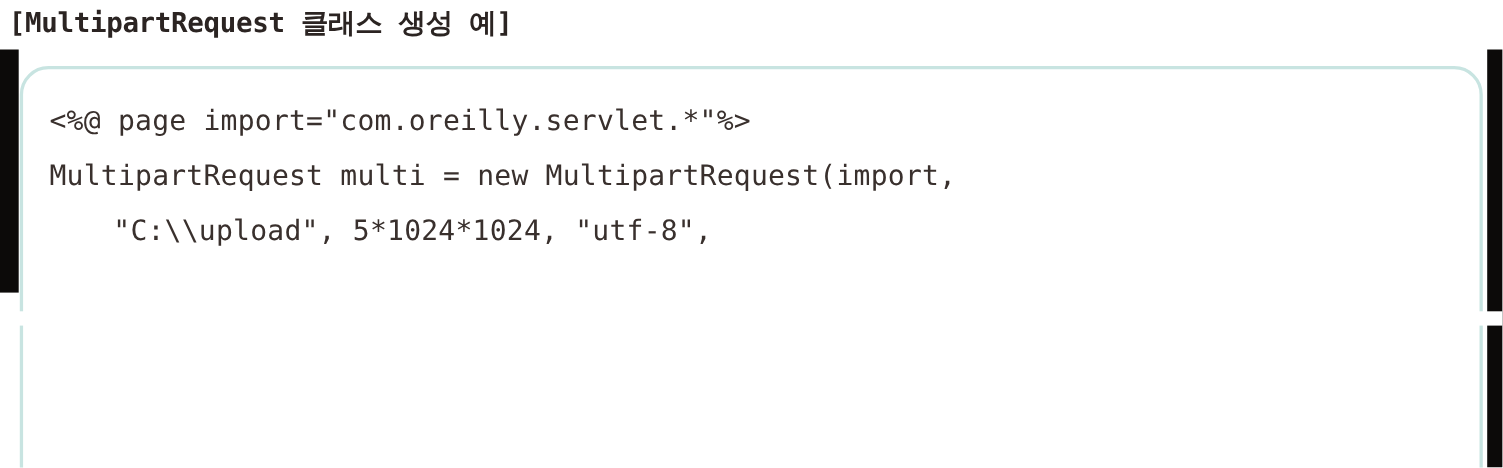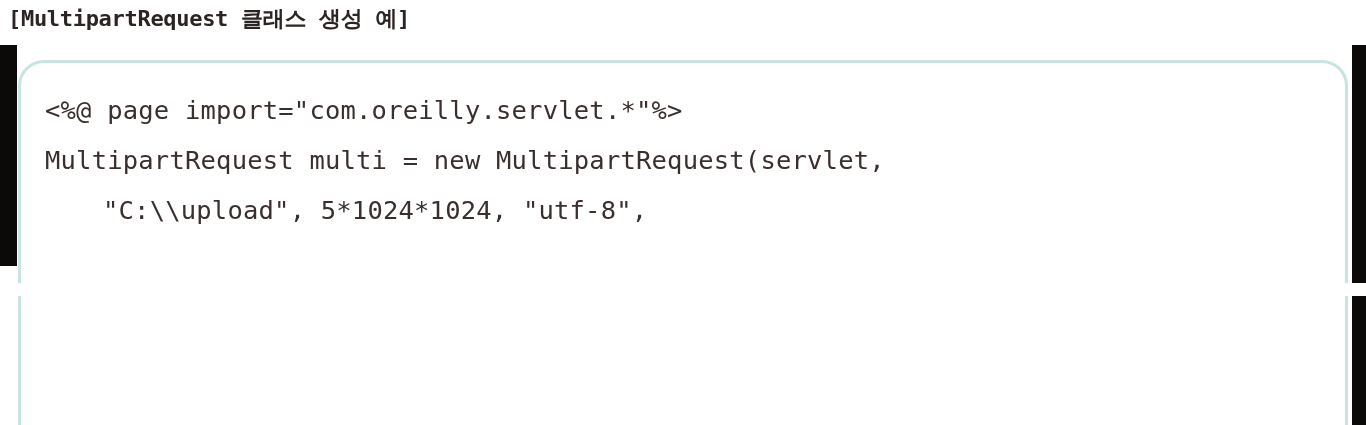--- a/index.html
+++ b/index.html
@@ -27,21 +27,21 @@
   }
   .scan-edge.left  { left: 0; }
   .scan-edge.right { right: 0; top: 45px; height: 380px; width: 14px; }
 
   
   .heading {
     position: absolute;
     left: 8px;
     top: 4px;
     font-family: "DejaVu Sans Mono", "Liberation Mono", monospace;
-    font-size: 22px;
+    font-size: 25px;
     font-weight: 700;
     letter-spacing: -0.3px;
     color: #2b2422;
     white-space: nowrap;
   }
 
   
   .code-box {
     position: absolute;
     left: 18px;
@@ -86,18 +86,18 @@
 <body>
 
 <div class="scan-edge left"></div>
 <div class="scan-edge right"></div>
 
 <div class="heading">[MultipartRequest 클래스 생성 예]</div>
 
 <div class="code-box">
   <div class="code-lines">
     <div class="code-line">&lt;%@ page import="com.oreilly.servlet.*"%&gt;</div>
-    <div class="code-line">MultipartRequest multi = new MultipartRequest(servlet,</div>
+    <div class="code-line">MultipartRequest multi = new MultipartRequest(import,</div>
     <div class="code-line indent">"C:\\upload", 5*1024*1024, "utf-8",</div>
   </div>
 </div>
 
 <div class="scan-seam"></div>
 
 </body></html>

